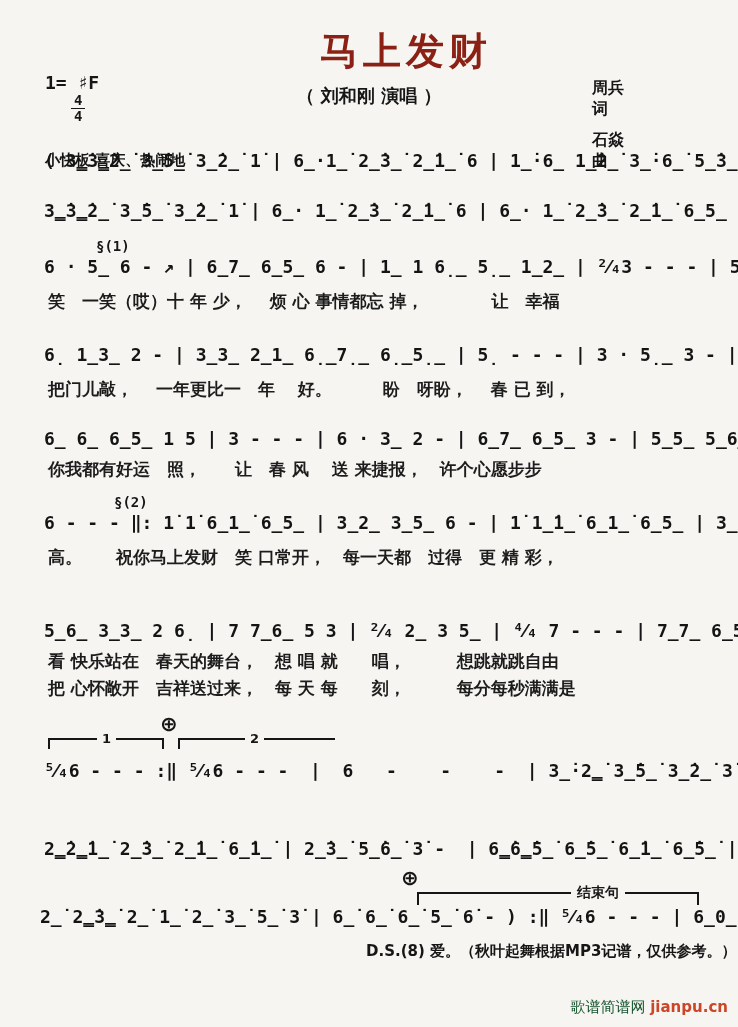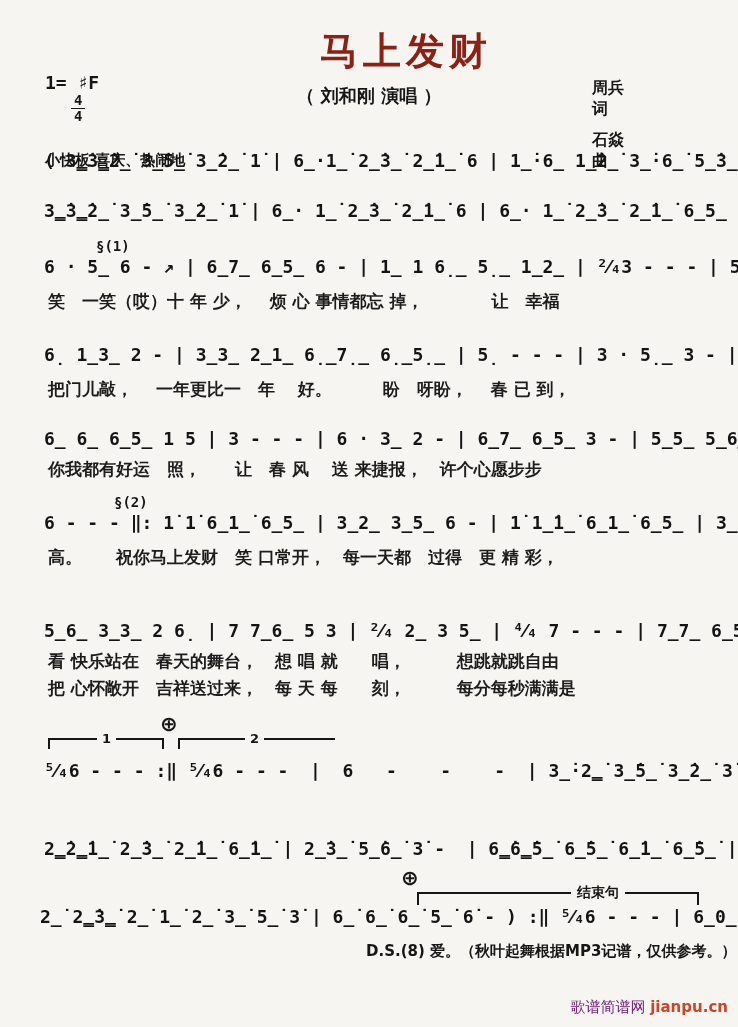--- a/index.html
+++ b/index.html
@@ -35,21 +35,21 @@
   .volta{position:absolute;height:9px;border-top:2px solid #161616;
     border-left:2px solid #161616;}
   .volta.closed{border-right:2px solid #161616;}
   .vlabel{position:absolute;top:-9px;left:42%;background:#f6f5f2;
     padding:0 5px;font-size:13px;font-weight:bold;}
   .endbracket{position:absolute;height:11px;border:2px solid #161616;border-bottom:none;}
   .endlabel{position:absolute;top:-10px;left:50%;transform:translateX(-50%);
     background:#f6f5f2;padding:0 6px;font-size:14px;font-weight:bold;white-space:nowrap;margin-left:40px;}
   .footnote{position:absolute;font-size:15px;font-weight:bold;white-space:pre;}
   .watermark{position:absolute;top:998px;right:10px;font-size:15px;}
-  .watermark .site{color:#701a75;}
+  .watermark .site{color:#14532d;}
   .watermark .url{color:#cc4527;font-weight:bold;}
 </style>
 </head>
 <body>
 
 <div class="page">
 
   <div class="title">马上发财</div>
 
   <div class="keyrow">

